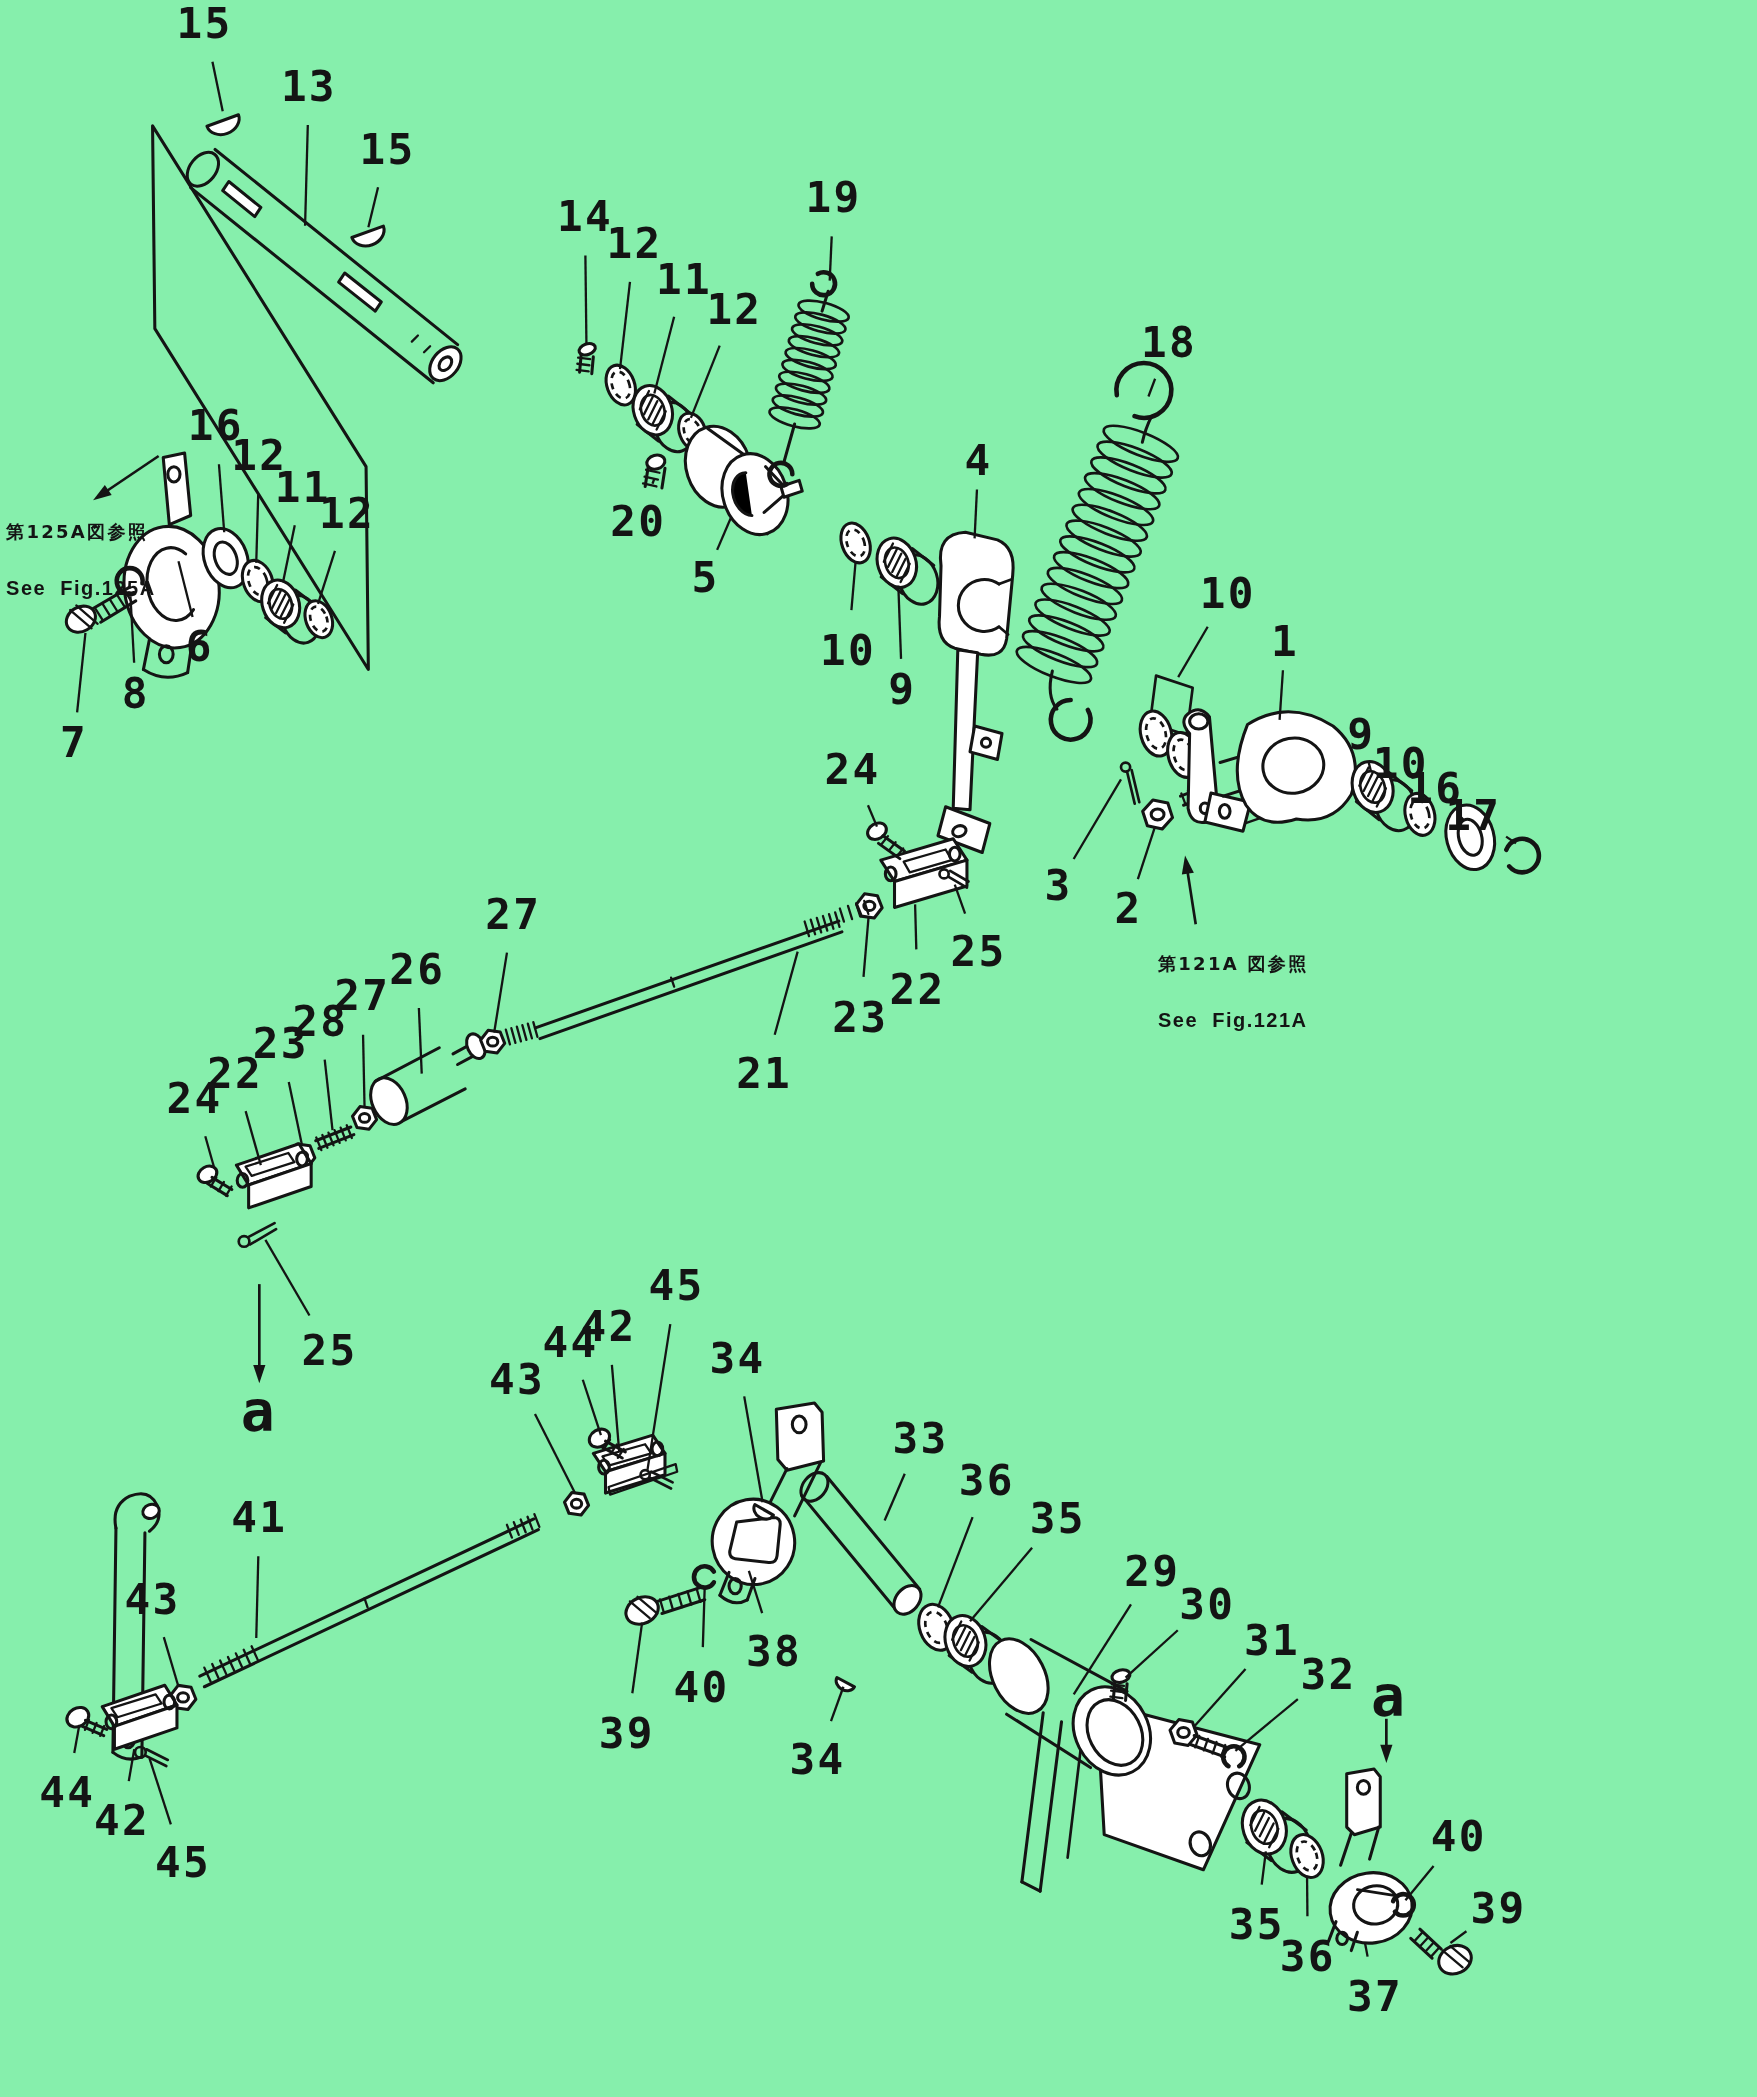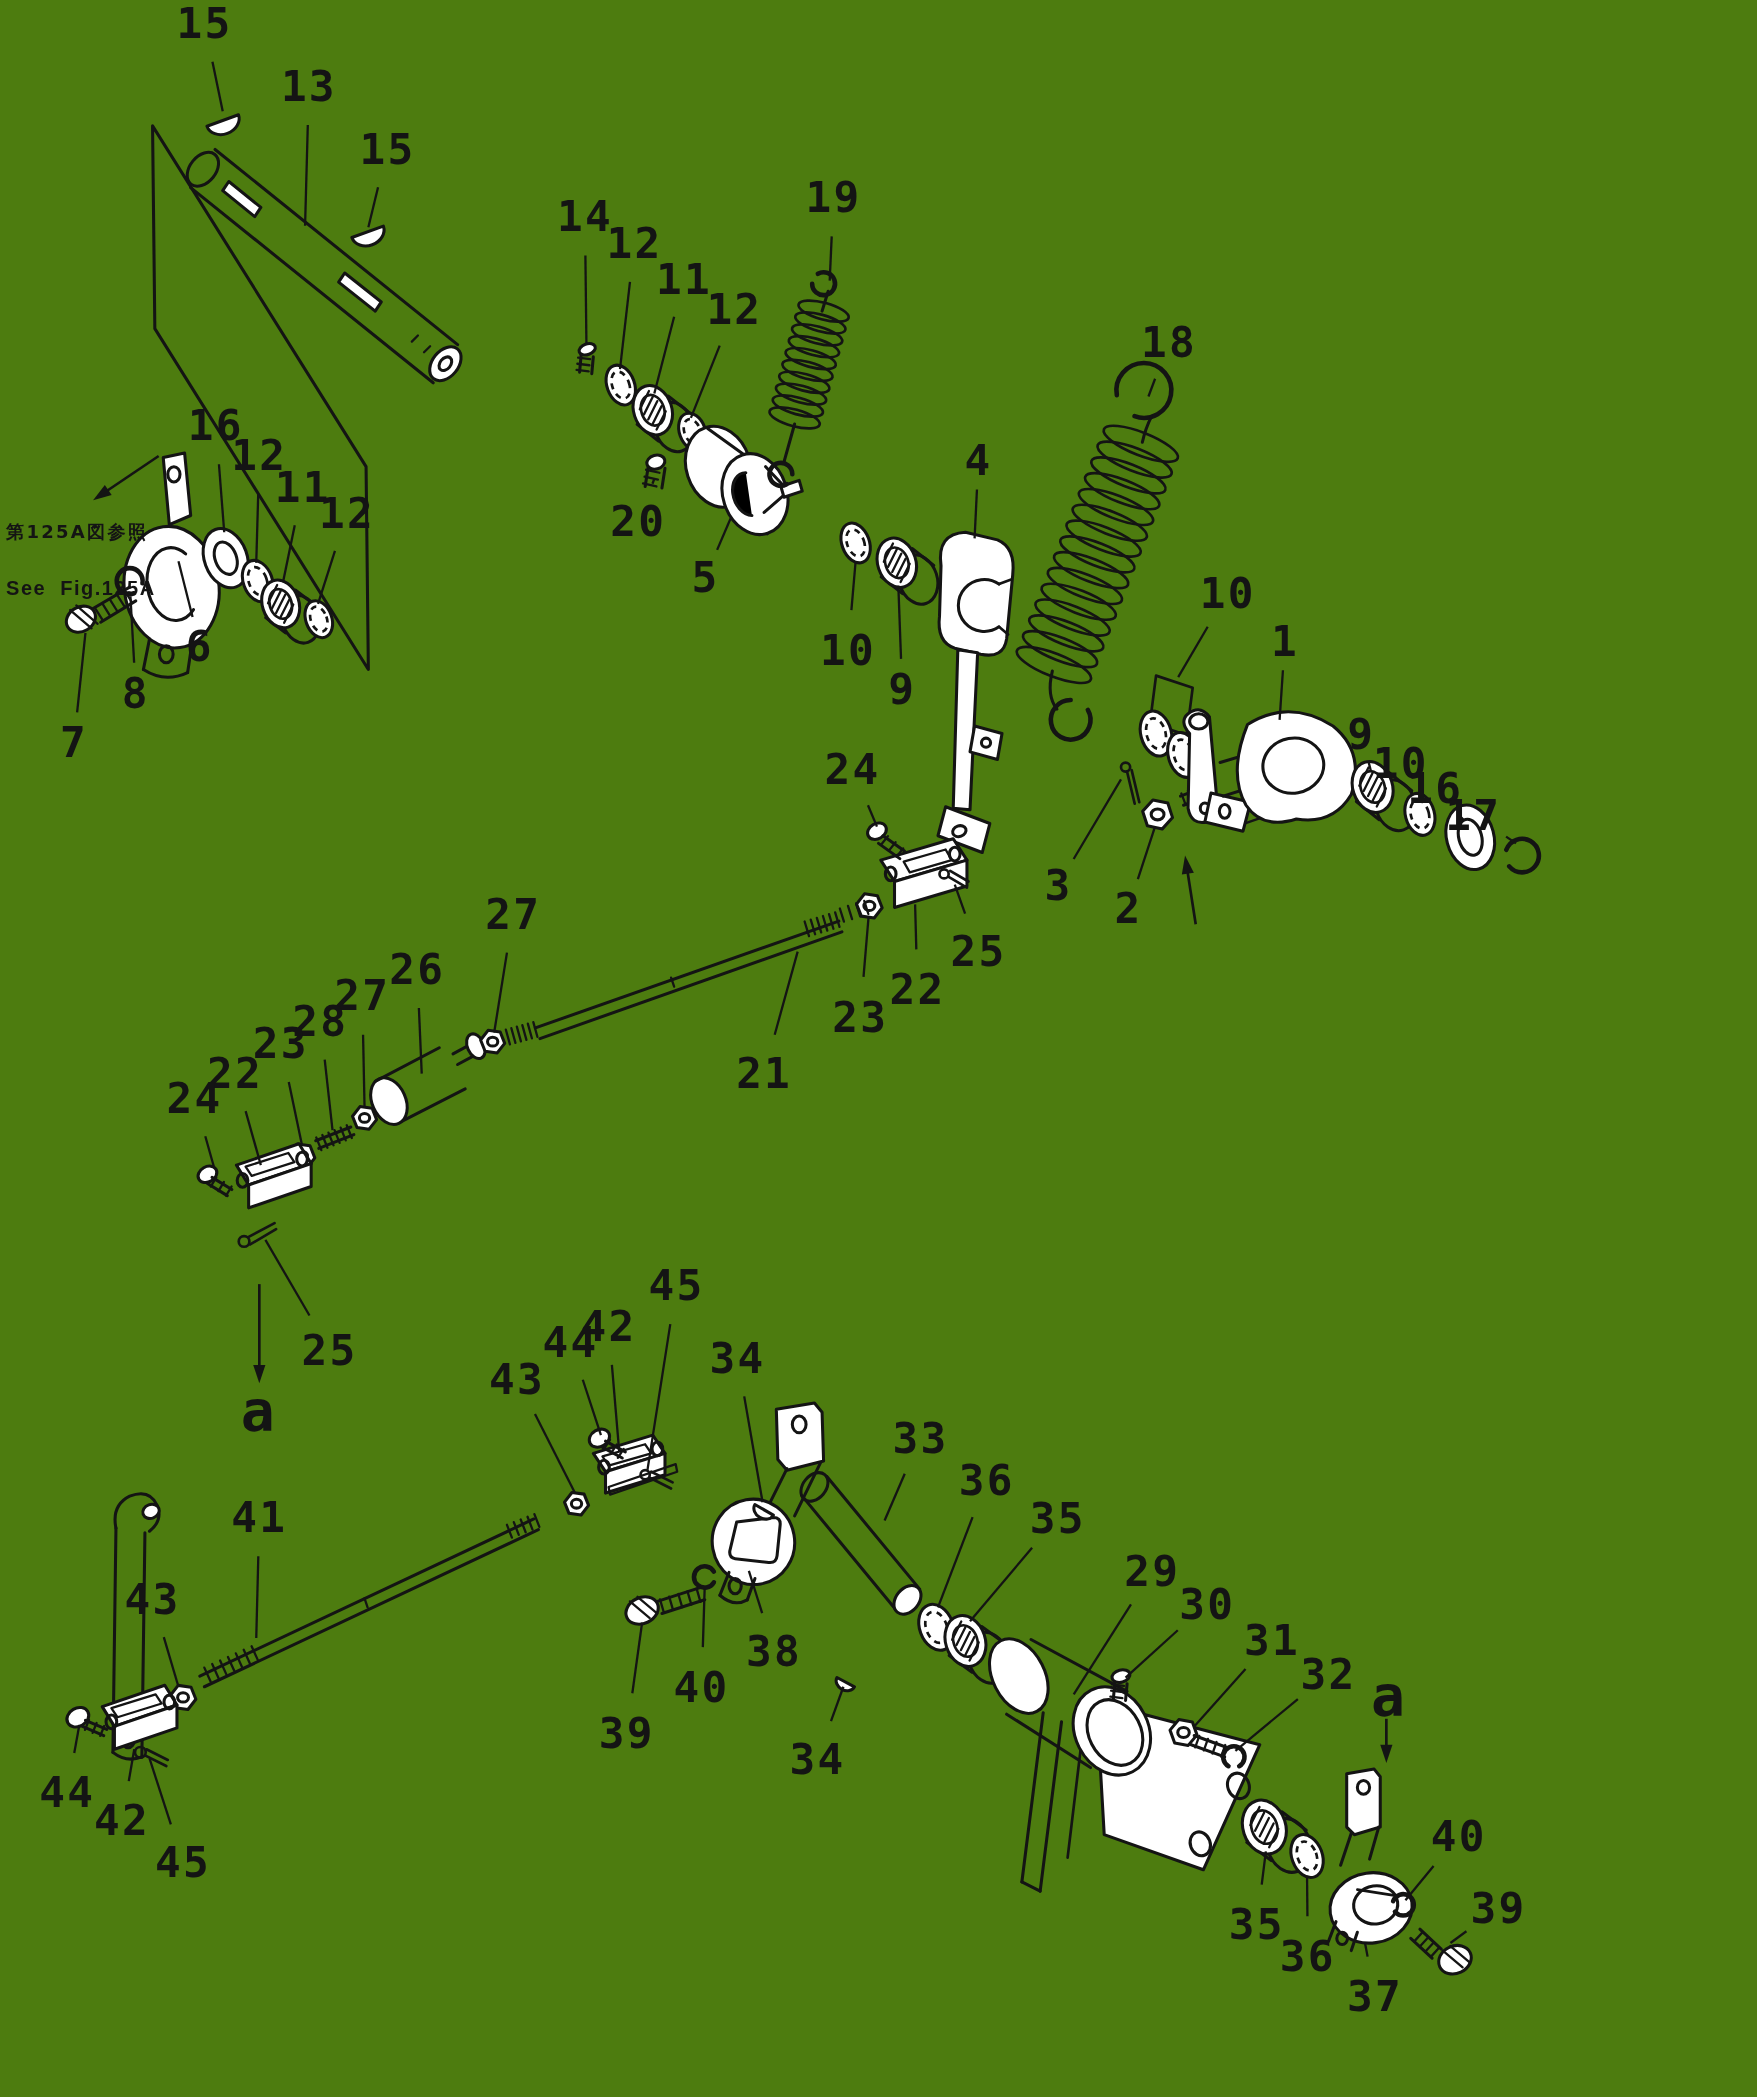--- a/index.html
+++ b/index.html
@@ -1,16 +1,16 @@
 <!DOCTYPE html>
 <html style="font-size:12.2px"><head>
 <meta charset="utf-8">
 <style>
   html,body{margin:0;padding:0;background:#fff;}
-  .stage{position:relative;width:1757px;height:2097px;background:#4d7c0f;overflow:hidden;
+  .stage{position:relative;width:1757px;height:2097px;background:#86efac;overflow:hidden;
          font-family:"DejaVu Sans",sans-serif;color:#141414;}
   .stage svg{position:absolute;left:0;top:0;}
   .anno{position:absolute;line-height:1.3;white-space:pre;color:#141414;}
   .anno .jp{display:block;font-size:18px;letter-spacing:2.3px;font-weight:700;
             font-family:"DejaVu Sans",sans-serif;}
   .anno .en{display:block;font-size:20px;letter-spacing:1.5px;font-weight:700;
             font-family:"Liberation Sans",sans-serif;}
 </style>
 </head>
 <body>
@@ -564,14 +564,18 @@
         <text x="1715" y="2585" text-anchor="middle" fill="#141414" font-family="&quot;DejaVu Sans Mono&quot;,monospace" font-size="56" font-weight="700" letter-spacing="3">36</text>
         <text x="338" y="1876" text-anchor="middle" fill="#141414" font-family="&quot;DejaVu Sans Mono&quot;,monospace" font-size="74" font-weight="700">a</text>
         <text x="1820" y="2250" text-anchor="middle" fill="#141414" font-family="&quot;DejaVu Sans Mono&quot;,monospace" font-size="74" font-weight="700">a</text>
       </g>
   </svg>
 
   <div class="anno" style="left:6.1px;top:488px;">
     <span class="jp">第125A図参照</span>
     <span class="en">See  Fig.125A</span>
   </div>
+  <div class="anno" style="left:1158px;top:920px;">
+    <span class="jp">第121A 図参照</span>
+    <span class="en">See  Fig.121A</span>
+  </div>
 </div>
 
 
 </body></html>

